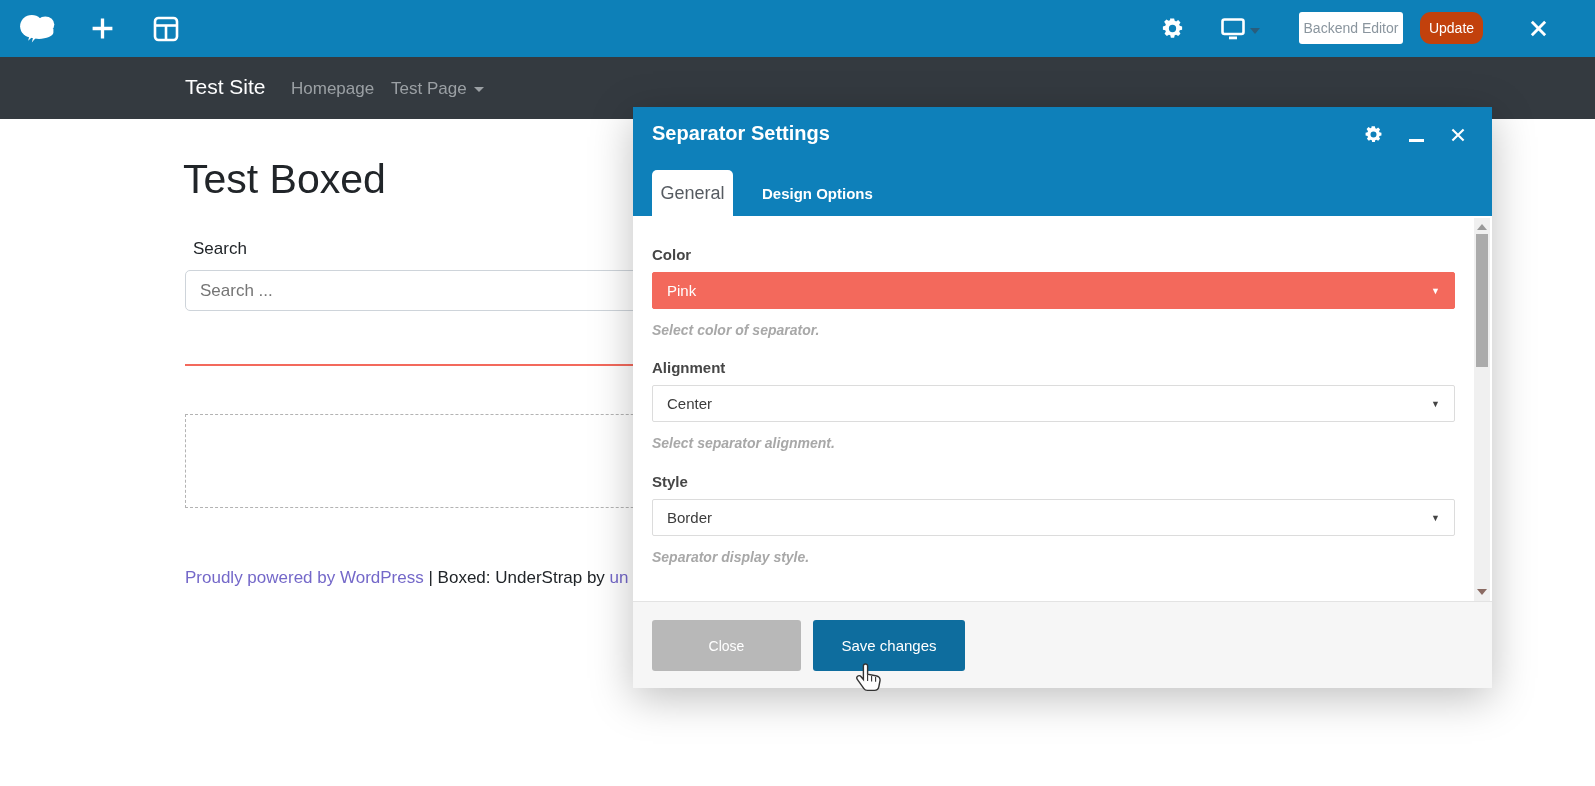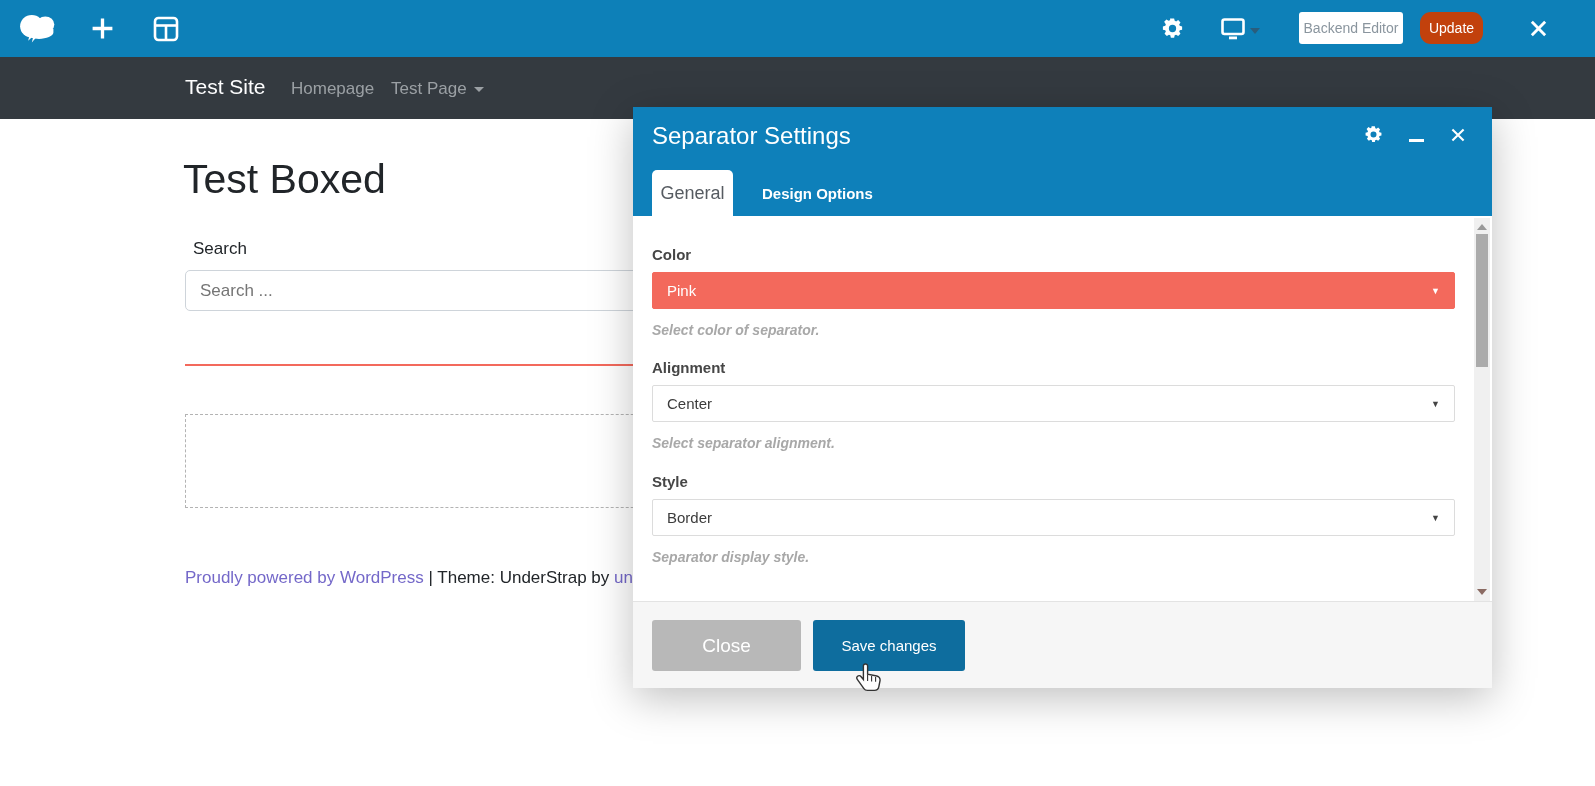--- a/index.html
+++ b/index.html
@@ -43,21 +43,21 @@
               border-top:2px solid #f3695c; z-index:1; }
   .dashed-box { position:absolute; left:185px; top:414px; width:1225px; height:94px;
                 border:1px dashed #b3b3b3; z-index:1; }
   .site-footer { position:absolute; left:185px; top:568px; font-size:17px; color:#212529; z-index:1; white-space:nowrap; }
   .site-footer a { color:#7468c9; text-decoration:none; cursor:pointer; }
 
   
   .modal { position:absolute; left:633px; top:107px; width:859px; height:581px; background:#fff;
            box-shadow:0 10px 40px rgba(0,0,0,.25); z-index:10; }
   .modal-header { position:absolute; left:0; top:0; width:100%; height:55px; background:#0e80ba; }
-  .modal-title { position:absolute; left:19px; top:15px; color:#fff; font-size:24px; font-weight:400; }
+  .modal-title { position:absolute; left:19px; top:15px; color:#fff; font-size:20px; font-weight:700; }
   .hdr-icons { position:absolute; right:26px; top:0; height:55px; display:flex; align-items:center; gap:26px; }
   .hdr-icons > span { cursor:pointer; display:flex; align-items:center; }
   .minimize-bar { width:15px; height:3px; background:#fff; margin-top:12px; display:block; }
 
   .tabbar { position:absolute; left:0; top:55px; width:100%; height:54px; background:#0e80ba; }
   .tab-active { position:absolute; left:19px; top:8px; width:81px; height:46px; background:#fff;
                 border-radius:5px 5px 0 0; color:#565b61; font-size:18px; display:flex;
                 align-items:center; justify-content:center; cursor:pointer; }
   .tab-inactive { position:absolute; left:119px; top:8px; height:46px; display:flex; align-items:center;
                   color:#fff; font-size:15px; font-weight:700; cursor:pointer; padding:0 10px; }
@@ -77,21 +77,21 @@
   .scrollbar { position:absolute; left:841px; top:111px; width:16px; height:383px; background:#f0f0f0; }
   .sb-up   { position:absolute; left:3px; top:6px;    width:0; height:0; border-left:5px solid transparent;
              border-right:5px solid transparent; border-bottom:6px solid #999; }
   .sb-down { position:absolute; left:3px; bottom:6px; width:0; height:0; border-left:5px solid transparent;
              border-right:5px solid transparent; border-top:6px solid #8a6a62; }
   .sb-thumb { position:absolute; left:2px; top:16px; width:12px; height:133px; background:#ababab; cursor:pointer; }
 
   .modal-footer { position:absolute; left:0; top:494px; width:100%; height:87px; background:#f6f6f6;
                   border-top:1px solid #e3e3e3; }
   .btn-close-modal { position:absolute; left:19px; top:18px; width:149px; height:51px; background:#b8b8b8;
-                     color:#fff; font-size:19px; border:none; border-radius:3px; cursor:pointer;
+                     color:#fff; font-size:14px; border:none; border-radius:3px; cursor:pointer;
                      font-family:"Liberation Sans", sans-serif; }
   .btn-save { position:absolute; left:180px; top:18px; width:152px; height:51px; background:#0e6d9e;
               color:#fff; font-size:15px; border:none; border-radius:3px; cursor:pointer;
               font-family:"Liberation Sans", sans-serif; }
 
   .cursor { position:absolute; left:856px; top:661px; z-index:100; pointer-events:none; }
 </style>
 </head>
 <body>
 
@@ -143,21 +143,21 @@
     <span class="nav-brand">Test Site</span>
     <span class="nav-link nav-home">Homepage</span>
     <span class="nav-link nav-page"><span>Test Page</span><span class="nav-caret"></span></span>
   </div>
 
   <h1 class="page-title">Test Boxed</h1>
   <div class="search-label">Search</div>
   <input class="search-input" type="text" placeholder="Search ..." style="">
   <div class="pink-sep"></div>
   <div class="dashed-box"></div>
-  <div class="site-footer"><a>Proudly powered by WordPress</a><span> | Theme: UnderStrap by </span><a>un</a></div>
+  <div class="site-footer"><a>Proudly powered by WordPress</a><span> | Boxed: UnderStrap by </span><a>un</a></div>
 
   <div class="modal">
     <div class="modal-header">
       <span class="modal-title">Separator Settings</span>
       <span class="hdr-icons">
         <span>
           <svg width="19" height="19" viewBox="0 0 24 24" fill="#fff">
             <path fill-rule="evenodd" d="M10.3 1.5h3.4l.6 2.5c.5.14 1 .34 1.42.58l2.2-1.36 2.4 2.4-1.36 2.2c.24.45.44.92.58 1.42l2.5.6v3.4l-2.5.6a7.4 7.4 0 0 1-.58 1.4l1.36 2.2-2.4 2.4-2.2-1.36c-.45.24-.92.44-1.42.58l-.6 2.5h-3.4l-.6-2.5a7.4 7.4 0 0 1-1.4-.58l-2.2 1.36-2.4-2.4 1.36-2.2a7.4 7.4 0 0 1-.58-1.42l-2.5-.6v-3.4l2.5-.6c.14-.5.34-1 .58-1.4L3.3 5.07l2.4-2.4 2.2 1.36c.45-.24.92-.44 1.42-.58l.6-2.5zM12 8.2a3.8 3.8 0 1 0 0 7.6 3.8 3.8 0 0 0 0-7.6z"></path>
           </svg>
         </span>

